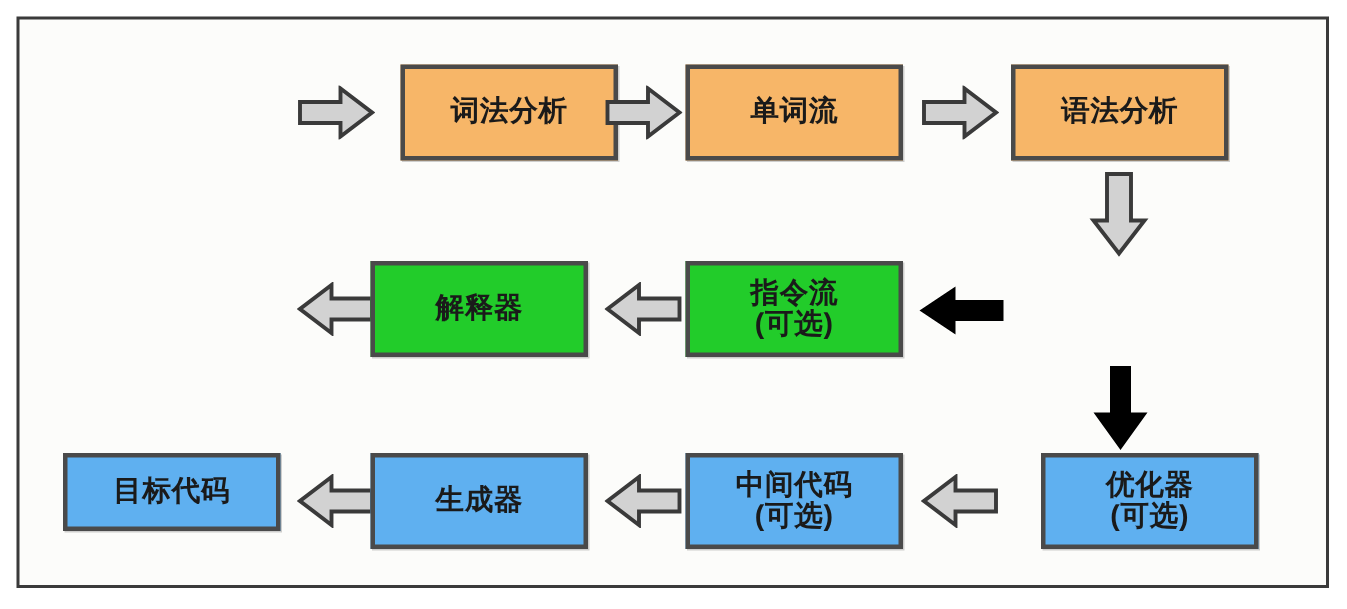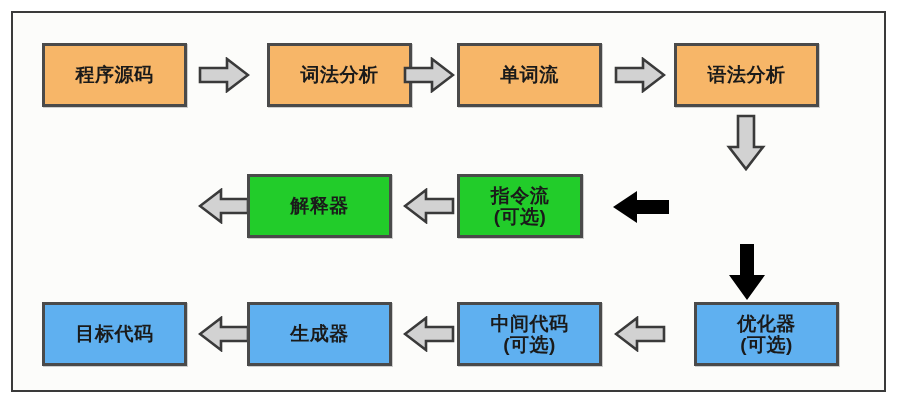--- a/index.html
+++ b/index.html
@@ -57,23 +57,20 @@
     position: absolute;
   }
   .arrow svg { display: block; }
 </style>
 </head>
 <body>
 
 <div id="canvas">
   <div class="frame">
 
-    <div class="node orange" style="left:29px; top:30px; width:145px; height:64px;">
-      <span class="label">程序源码</span>
-    </div>
 
     <div class="arrow" style="left:185px; top:44px; width:52px; height:36px;">
       <svg width="52" height="36" viewBox="0 0 52 36">
         <polygon points="2,11 29,11 29,2 50,18 29,34 29,25 2,25" fill="#d2d2d2" stroke="#3a3a3a" stroke-width="2.6" stroke-linejoin="miter"></polygon>
       </svg>
     </div>
 
     <div class="node orange" style="left:234px; top:30px; width:145px; height:64px;margin-left:20px;">
       <span class="label">词法分析</span>
     </div>
@@ -114,39 +111,39 @@
     <div class="node green" style="left:234px; top:161px; width:145px; height:64px;">
       <span class="label">解释器</span>
     </div>
 
     <div class="arrow" style="left:390px; top:175px; width:52px; height:36px;">
       <svg width="52" height="36" viewBox="0 0 52 36">
         <polygon points="50,11 23,11 23,2 2,18 23,34 23,25 50,25" fill="#d2d2d2" stroke="#3a3a3a" stroke-width="2.6" stroke-linejoin="miter"></polygon>
       </svg>
     </div>
 
-    <div class="node green" style="left:444px; top:161px; width:126px; height:64px;">
+    <div class="node green" style="left:444px; top:161px; width:145px; height:64px;">
       <span class="label">指令流
 (可选)</span>
     </div>
 
     <div class="arrow" style="left:598px; top:177px; width:60px; height:34px;">
       <svg width="60" height="34" viewBox="0 0 60 34">
         <polygon points="58,10 26,10 26,1 2,17 26,33 26,24 58,24" fill="#000000"></polygon>
       </svg>
     </div>
 
 
     <div class="arrow" style="left:714px; top:231px; width:40px; height:57px;">
       <svg width="40" height="57" viewBox="0 0 40 57">
         <polygon points="13,0 27,0 27,31 38,31 20,56 2,31 13,31" fill="#000000"></polygon>
       </svg>
     </div>
 
-    <div class="node blue" style="left:29px; top:289px; width:145px; height:64px;">
+    <div class="node blue" style="left:29px; top:289px; width:145px; height:52px;">
       <span class="label">目标代码</span>
     </div>
 
     <div class="arrow" style="left:185px; top:303px; width:52px; height:36px;">
       <svg width="52" height="36" viewBox="0 0 52 36">
         <polygon points="50,11 23,11 23,2 2,18 23,34 23,25 50,25" fill="#d2d2d2" stroke="#3a3a3a" stroke-width="2.6" stroke-linejoin="miter"></polygon>
       </svg>
     </div>
 
     <div class="node blue" style="left:234px; top:289px; width:145px; height:64px;">

